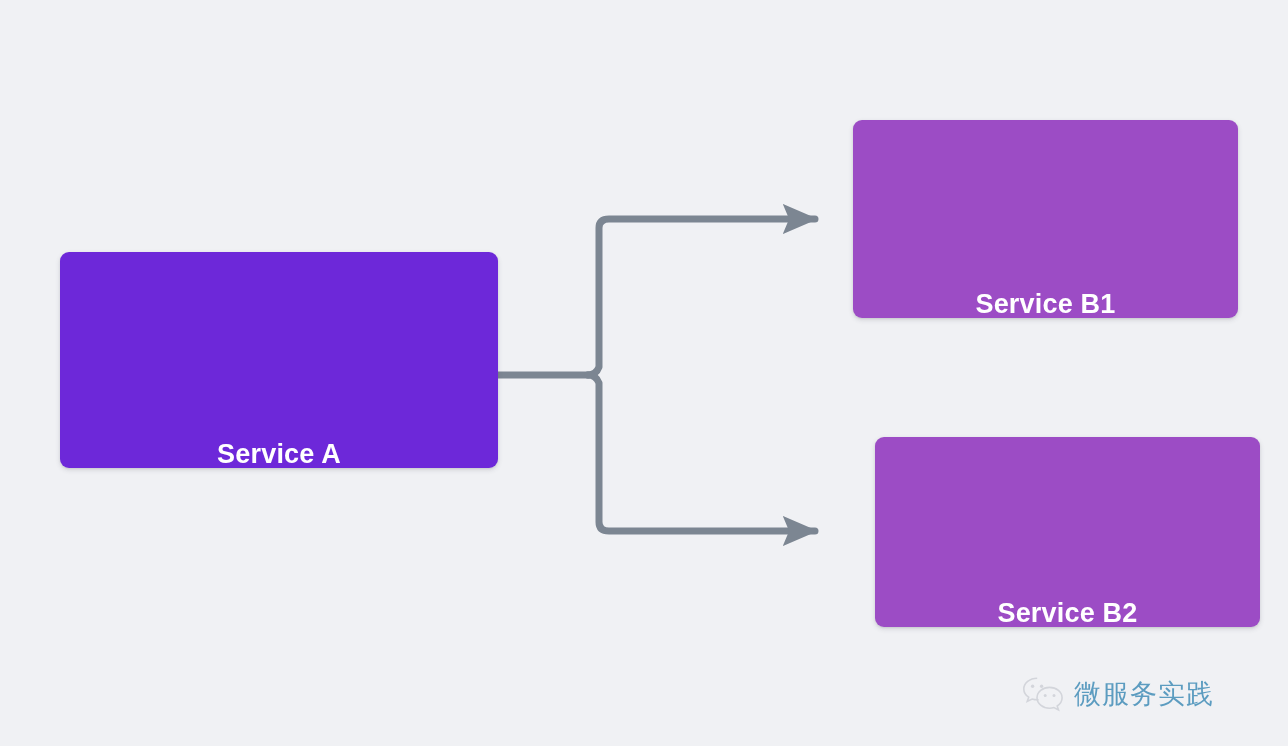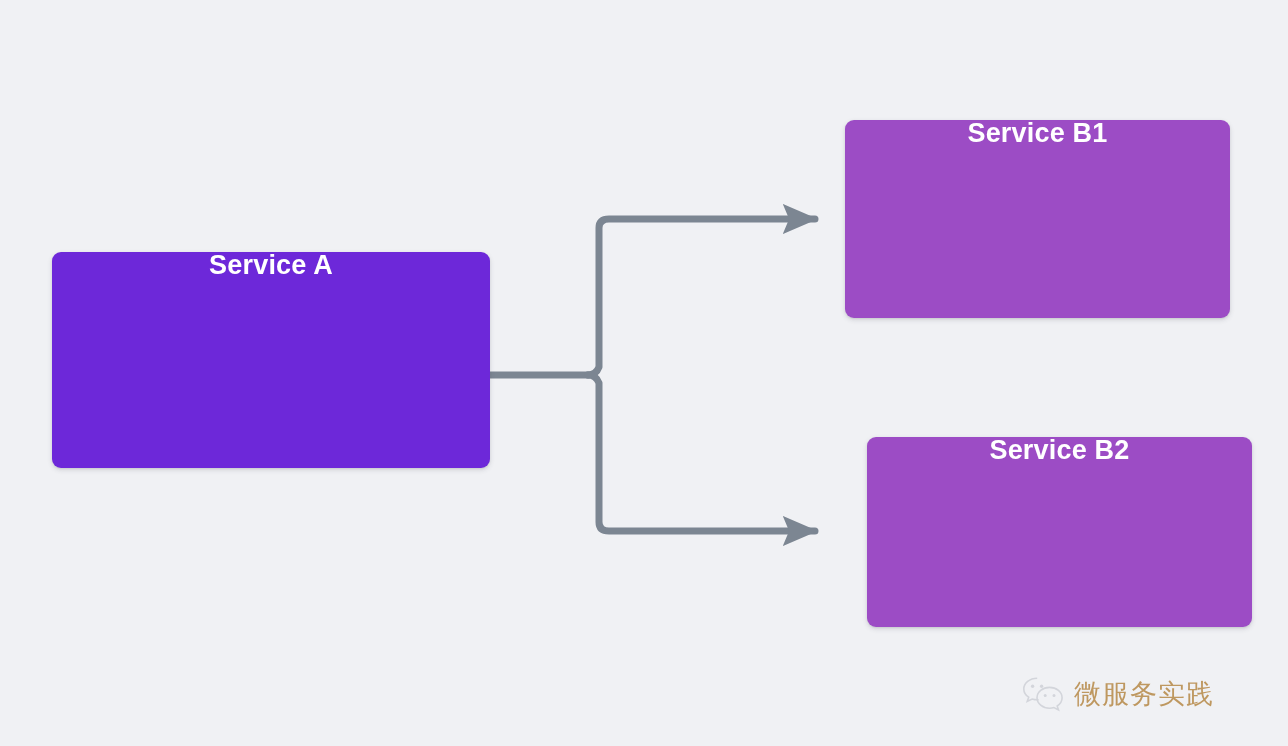--- a/index.html
+++ b/index.html
@@ -15,26 +15,27 @@
   }
   #canvas {
     position: relative;
     width: 1288px;
     height: 746px;
     background: #f0f1f4;
   }
   .node {
     position: absolute;
     display: flex;
-    align-items: flex-start;
+    align-items: flex-end;
     justify-content: center;
     border-radius: 9px;
     box-shadow: 0 2px 5px rgba(60, 64, 78, 0.16),
                 0 1px 2px rgba(60, 64, 78, 0.10);
     box-sizing: border-box;
+    margin-left: 8px;
   }
   .node-label {
     color: #ffffff;
     font-family: "Liberation Sans", sans-serif;
     font-weight: bold;
     font-size: 27px;
     letter-spacing: 0.2px;
     line-height: 1;
     white-space: nowrap;
     user-select: none;
@@ -72,21 +73,21 @@
     position: absolute;
     left: 1022px;
     top: 676px;
     display: flex;
     align-items: center;
     gap: 10px;
     opacity: 0.62;
     user-select: none;
   }
   #watermark .wm-text {
-    color: #a16207;
+    color: #0369a1;
     font-family: "Liberation Sans", sans-serif;
     font-size: 27px;
     font-weight: normal;
     letter-spacing: 1px;
     line-height: 1;
     white-space: nowrap;
   }
   #watermark .wm-logo {
     width: 42px;
     height: 36px;

